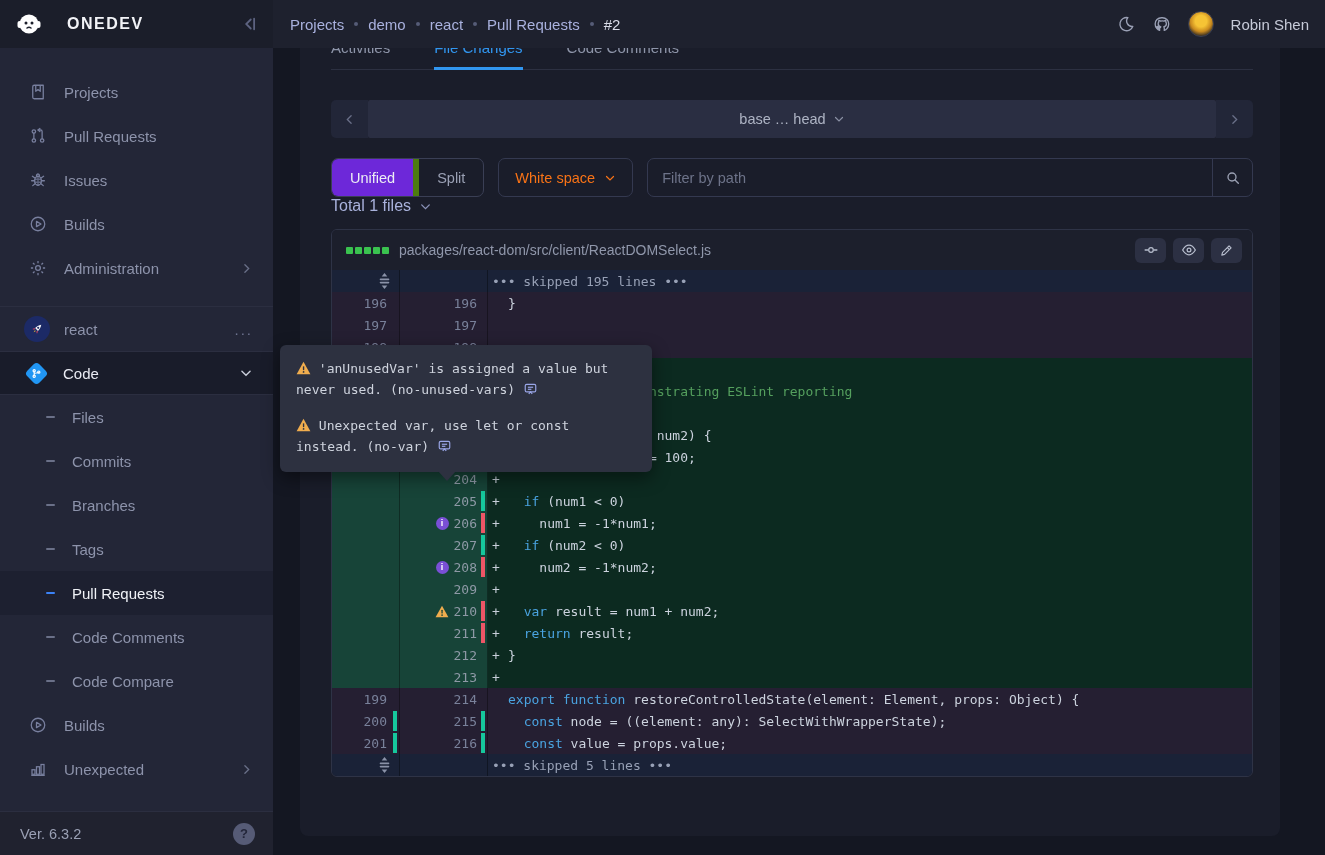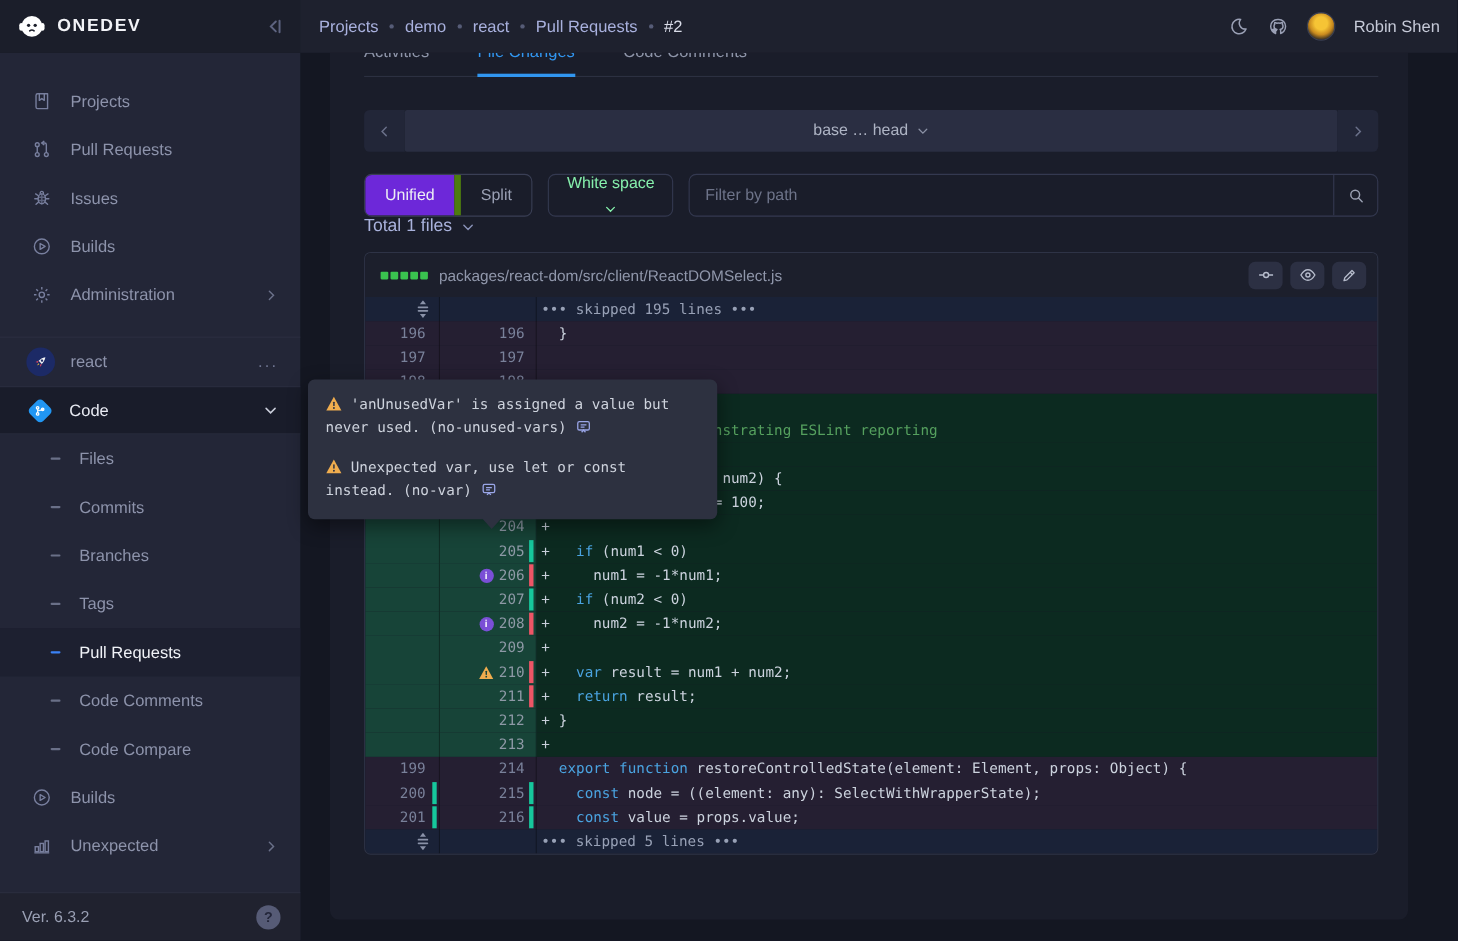--- a/index.html
+++ b/index.html
@@ -6,21 +6,21 @@
   html,body { width:1325px; height:855px; overflow:hidden; background:#141722;
     font-family:"Liberation Sans", sans-serif; }
   .app { position:relative; width:1325px; height:855px; }
 
   
   .topbar { position:absolute; top:0; left:0; right:0; height:48px; background:#1e212e;
     display:flex; align-items:center; z-index:30; }
   .brand { width:273px; height:48px; display:flex; align-items:center; padding:0 14px 0 16px;
     background:#1b1e2a; flex-shrink:0; }
   .logo-ic { width:26px; height:26px; display:flex; }
-  .brand-name { color:#f2f3f7; font-weight:bold; font-size:16px; letter-spacing:1.5px; margin-left:10px; }
+  .brand-name { color:#f2f3f7; font-weight:bold; font-size:16px; letter-spacing:1.5px; margin-left:25px; }
   .collapse-ic { margin-left:auto; color:#5d6380; display:flex; cursor:pointer; }
   .breadcrumb { display:flex; align-items:center; gap:10px; margin-left:17px; font-size:15px; }
   .breadcrumb a { color:#a9b1de; text-decoration:none; cursor:pointer; }
   .breadcrumb .crumb-last { color:#d9dce8; }
   .bdot { width:4px; height:4px; border-radius:50%; background:#565c77; }
   .topbar-right { margin-left:auto; display:flex; align-items:center; gap:17px; padding-right:16px; }
   .tb-ic { color:#9aa0b5; display:flex; cursor:pointer; }
   .avatar { width:26px; height:26px; border-radius:50%;
     background:radial-gradient(circle at 50% 38%, #f6c435 0 30%, #c98a1e 55%, #4a3a22 75%, #20242e 100%);
     border:1px solid #3a3f52; cursor:pointer; }
@@ -73,21 +73,21 @@
   .range-nav.right { border-radius:0 5px 5px 0; }
   .range-track { flex:1; background:#2a2e42; display:flex; align-items:center; justify-content:center;
     gap:7px; color:#aeb4c4; font-size:14.5px; cursor:pointer; border-radius:2px; }
 
   .controls { margin-top:20px; height:39px; display:flex; align-items:stretch; gap:14px; }
   .seg-group { display:flex; border:1px solid #3a3f55; border-radius:7px; overflow:hidden; }
   .seg { border:none; background:transparent; color:#9aa0b4; font-size:14.5px; padding:0 18px; cursor:pointer; }
   .seg.active { background:#6d28d9; color:#eceef4; }
   .seg + .seg { border-left:6px solid #4d7c0f; }
   .dd-btn { display:flex; align-items:center; gap:9px; border:1px solid #343950; border-radius:7px;
-    background:transparent; color:#86efac; font-size:14.5px; padding:0 16px; cursor:pointer;flex-direction:column; }
+    background:transparent; color:#f97316; font-size:14.5px; padding:0 16px; cursor:pointer; }
   .filter-wrap { flex:1; display:flex; border:1px solid #343950; border-radius:7px; overflow:hidden; }
   .filter-wrap input { flex:1; background:transparent; border:none; outline:none; color:#cfd4e0;
     font-size:14.5px; padding:0 14px; }
   .filter-wrap input::placeholder { color:#6d7389; }
   .search-btn { width:40px; border:none; border-left:1px solid #343950; background:transparent;
     color:#9aa0b2; cursor:pointer; display:flex; align-items:center; justify-content:center; }
 
   .total-row { display:flex; align-items:center; gap:8px; color:#a9b2dc;
     font-size:16px; cursor:pointer; width:fit-content; }
 

